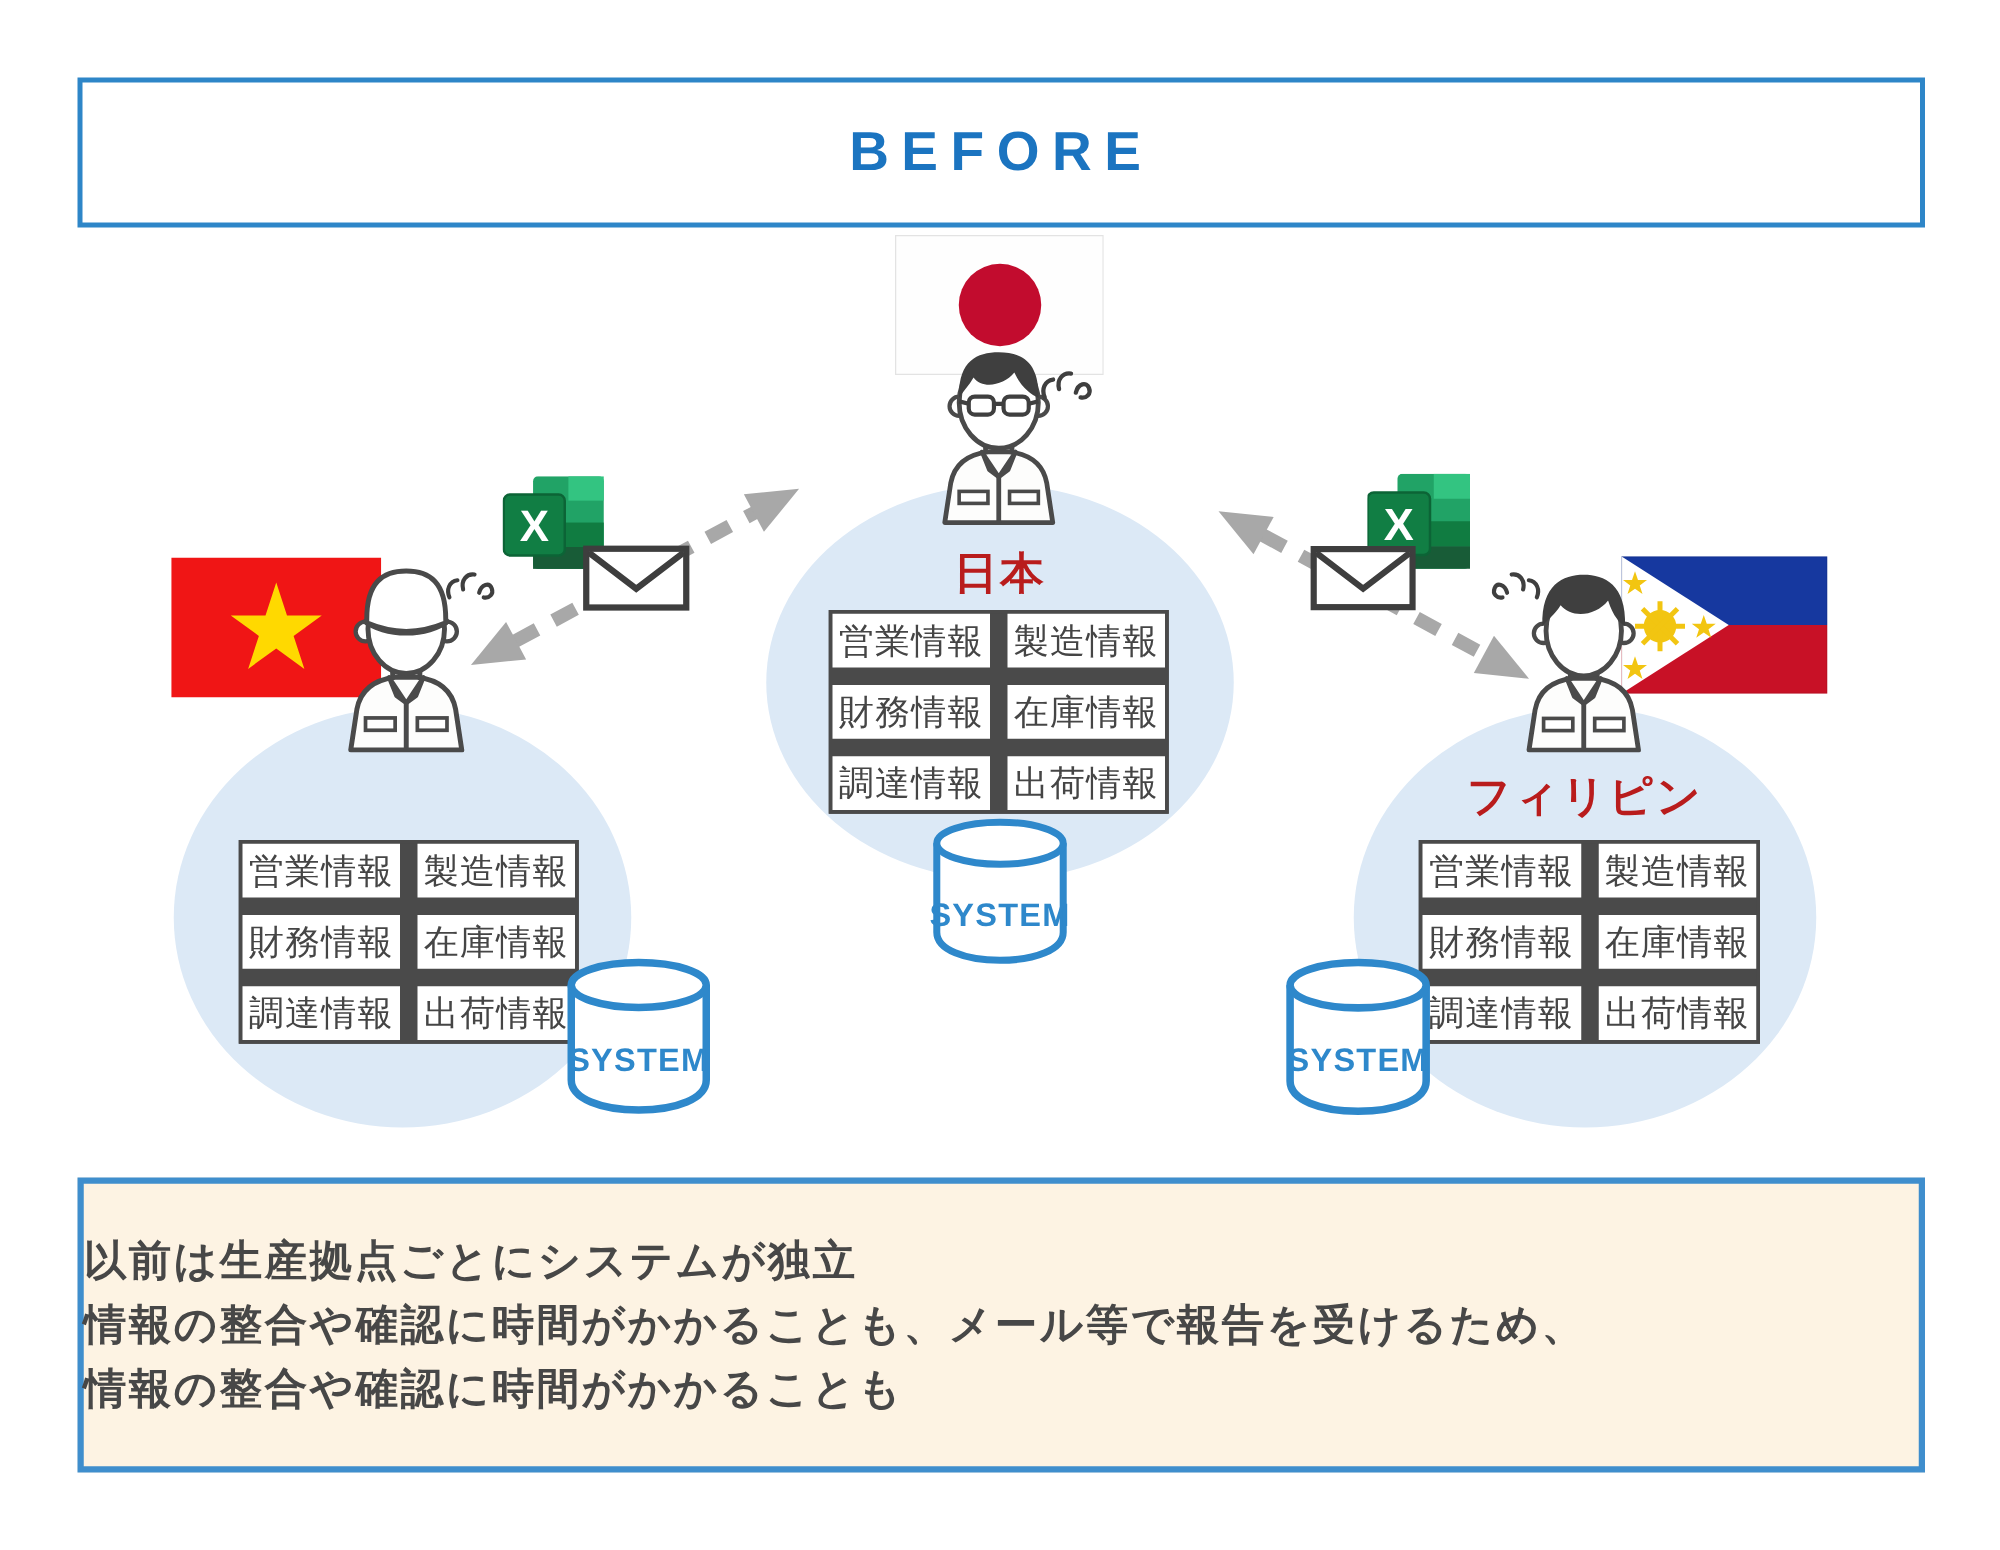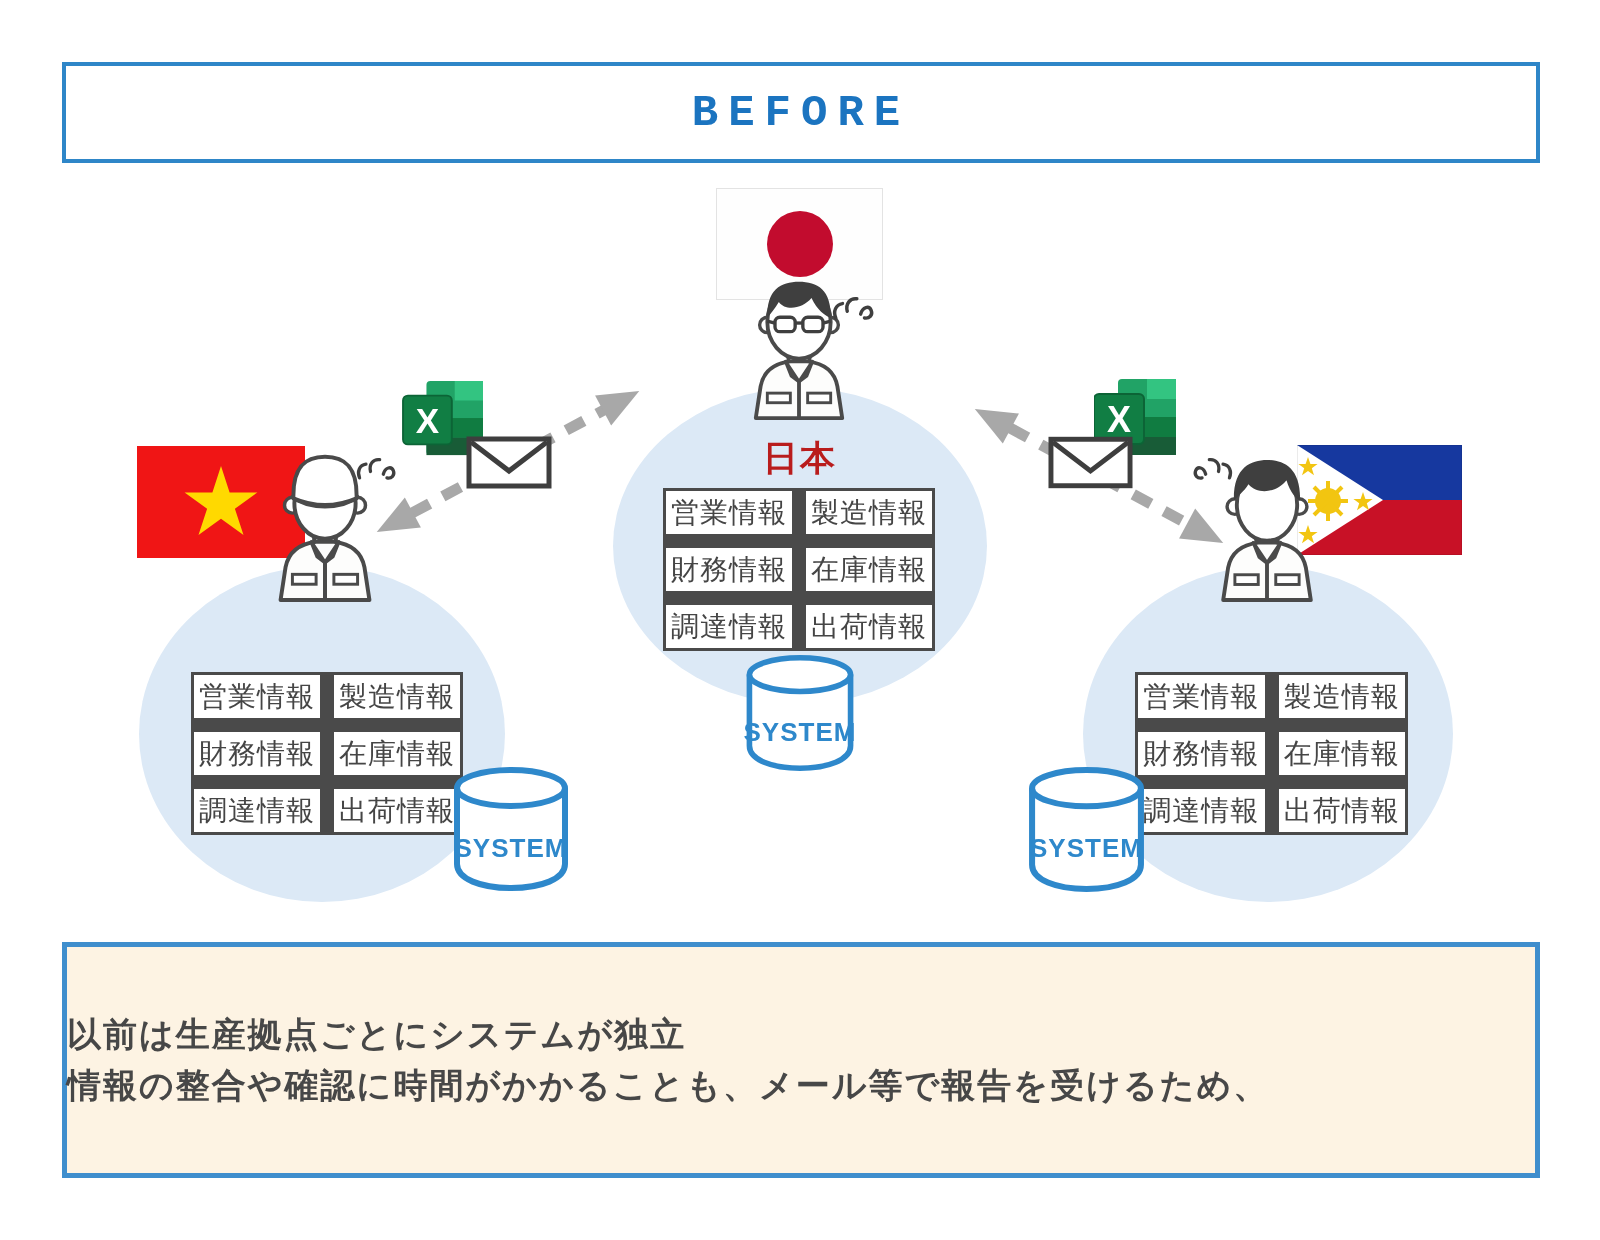--- a/index.html
+++ b/index.html
@@ -7,22 +7,22 @@
     --summary-border:#3f8ecd; --summary-bg:#fdf3e3; --summary-text:#474747;
     --ellipse-fill:#dce9f6; --arrow-gray:#a8a8a8; --outline-dark:#4a4a4a;
     --system-blue:#2e88cb; --table-line:#4a4a4a; --table-text:#454545;
     --japan-flag-red:#c20c2e; --vietnam-flag-red:#f01515; --vietnam-star-yellow:#ffd900;
     --ph-blue:#16389f; --ph-red:#c81126; --ph-yellow:#f2c511;
   }
   *{margin:0;padding:0;box-sizing:border-box;}
   body{background:#ffffff;font-family:"Liberation Sans","DejaVu Sans",sans-serif;}
   .canvas{position:relative;width:1600px;height:1240px;background:#fff;overflow:hidden;}
 
-  .title-box{position:absolute;left:62px;top:62px;width:1478px;height:101px;
-    border:4px solid var(--accent-blue);background:#fff;display:flex;align-items:center;justify-content:center;font-family:Liberation Mono, monospace;}
+  .title-box{position:absolute;left:62px;top:62px;width:1478px;height:120px;
+    border:4px solid var(--accent-blue);background:#fff;display:flex;align-items:center;justify-content:center;}
   .title-text{font-size:44px;font-weight:bold;letter-spacing:10px;color:var(--title-text);}
 
   .ellipse{position:absolute;border-radius:50%;background:var(--ellipse-fill);z-index:1;}
   .flag{position:absolute;z-index:2;}
   .flag svg{display:block;}
   .arrows{position:absolute;left:0;top:0;z-index:3;pointer-events:none;}
   .person{position:absolute;z-index:4;}
   .sweat{position:absolute;z-index:5;}
   .country-label{position:absolute;z-index:4;text-align:center;font-size:35px;font-weight:bold;color:#b91c1c;letter-spacing:2px;}
 
@@ -178,20 +178,21 @@
     <svg width="42" height="42" viewBox="0 0 46 46" style="transform:scaleX(-1);">
       <g fill="none" stroke="#3f3f3f" stroke-width="3.6" stroke-linecap="round">
         <path d="M5,24 C2,17 5,10 12,9"></path>
         <path d="M17,17 C15,9 20,3 27,4"></path>
         <path d="M31,20 C33,12 40,11 42,16 C44,21 40,25 35,24"></path>
       </g>
     </svg>
   </div>
 
   <div class="country-label" style="left:613px;top:435px;width:374px;">日本</div>
+  <div class="country-label" style="left:1083px;top:614px;width:370px;">フィリピン</div>
 
   <div class="info-table" style="left:663px;top:488px;width:272px;grid-auto-rows:43px;">
     <div class="info-cell">営業情報</div>
     <div class="info-cell">製造情報</div>
     <div class="info-cell">財務情報</div>
     <div class="info-cell">在庫情報</div>
     <div class="info-cell">調達情報</div>
     <div class="info-cell">出荷情報</div>
   </div>
   <div class="info-table" style="left:191px;top:672px;width:272px;grid-auto-rows:43px;">
@@ -263,15 +264,16 @@
   <div class="envelope" style="left:1048px;top:436px;">
     <svg width="85" height="53" viewBox="0 0 86 53">
       <rect x="3" y="3" width="80" height="47" fill="#fff" stroke="#3e3e3e" stroke-width="5"></rect>
       <path d="M5,6 L43,35 L81,6" fill="none" stroke="#3e3e3e" stroke-width="5"></path>
     </svg>
   </div>
 
   <div class="summary-box">
     <div class="summary-line">以前は生産拠点ごとにシステムが独立</div>
     <div class="summary-line">情報の整合や確認に時間がかかることも、メール等で報告を受けるため、</div>
+    <div class="summary-line">情報の整合や確認に時間がかかることも</div>
   </div>
 
 </div>
 
 </body></html>

